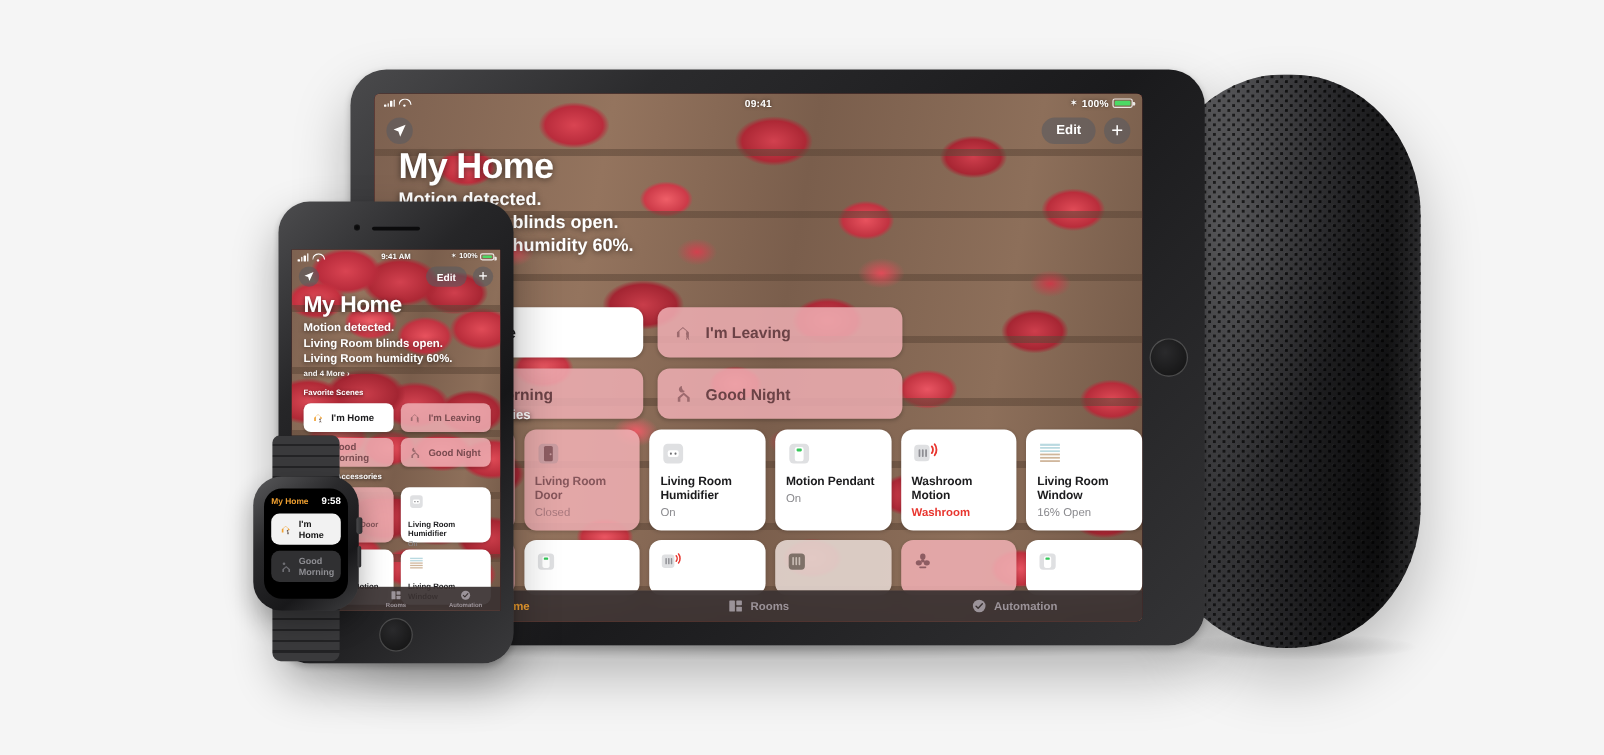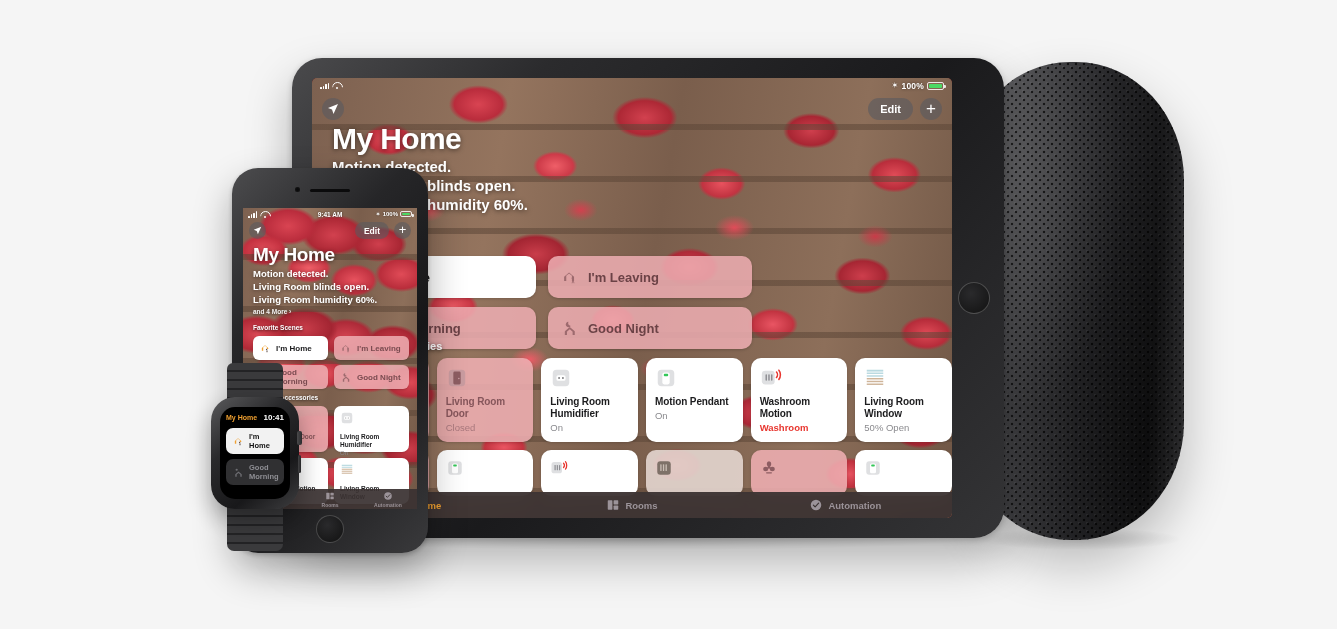--- a/index.html
+++ b/index.html
@@ -328,20 +328,21 @@
       <div class="statusbar">
         <div class="sb-left">
           <span class="bars">
               <i></i>
               <i></i>
               <i></i>
               <i></i>
             </span>
           <span class="wifi"></span>
         </div>
+        <div class="sb-center">09:41</div>
         <div class="sb-right">
           <span class="bt">✶</span>
           <span>100%</span>
           <span class="batt">
               <b></b>
             </span>
         </div>
       </div>
 
       <div class="home-nav">
@@ -468,21 +469,21 @@
             <svg viewBox="0 0 24 24" width="22" height="22">
               <rect x="3" y="3" width="18" height="2" fill="#b9d9e0"></rect>
               <rect x="3" y="6" width="18" height="1.6" fill="#b9d9e0"></rect>
               <rect x="3" y="9" width="18" height="1.6" fill="#b9d9e0"></rect>
               <rect x="3" y="12" width="18" height="1.6" fill="#cfb59a"></rect>
               <rect x="3" y="15" width="18" height="1.6" fill="#cfb59a"></rect>
               <rect x="3" y="18" width="18" height="1.6" fill="#cfb59a"></rect>
             </svg>
           </div>
           <div class="nm">Living Room Window</div>
-          <div class="st">50% Open</div>
+          <div class="st">16% Open</div>
         </div>
       </div>
 
       <div class="acc-row2">
         <div class="acc2 off">
           <svg class="ico" viewBox="0 0 24 24" width="18" height="18">
               <rect x="3" y="3" width="18" height="18" rx="4" fill="#9d6a6e"></rect>
               <rect x="7" y="7" width="1.8" height="9" rx=".8" fill="#c99ca0"></rect>
               <rect x="10.5" y="7" width="1.8" height="9" rx=".8" fill="#c99ca0"></rect>
               <rect x="14" y="7" width="1.8" height="9" rx=".8" fill="#c99ca0"></rect>
@@ -709,21 +710,21 @@
 
   <div id="watch">
     <div class="w-band-top"></div>
     <div class="w-band-bot"></div>
     <div class="w-body">
       <div class="w-crown"></div>
       <div class="w-btn"></div>
       <div class="w-screen">
         <div class="w-head">
           <span class="w-app">My Home</span>
-          <span class="w-time">10:41</span>
+          <span class="w-time">9:58</span>
         </div>
         <div class="w-scene on">
           <svg class="sic" viewBox="0 0 24 24">
             <path d="M4 11L11 5l7 6v2h-3V9l-4-3.2L7 9v8H4z" fill="#f0a030"></path>
             <circle cx="14.5" cy="14" r="1.5" fill="#5a4a44"></circle>
               <path d="M14.5 16l-1.2 4h1l.9-2.4.9 2.4h1l-1.2-4z" fill="#5a4a44"></path>
           </svg>
           <span>I'm Home</span>
         </div>
         <div class="w-scene off">

